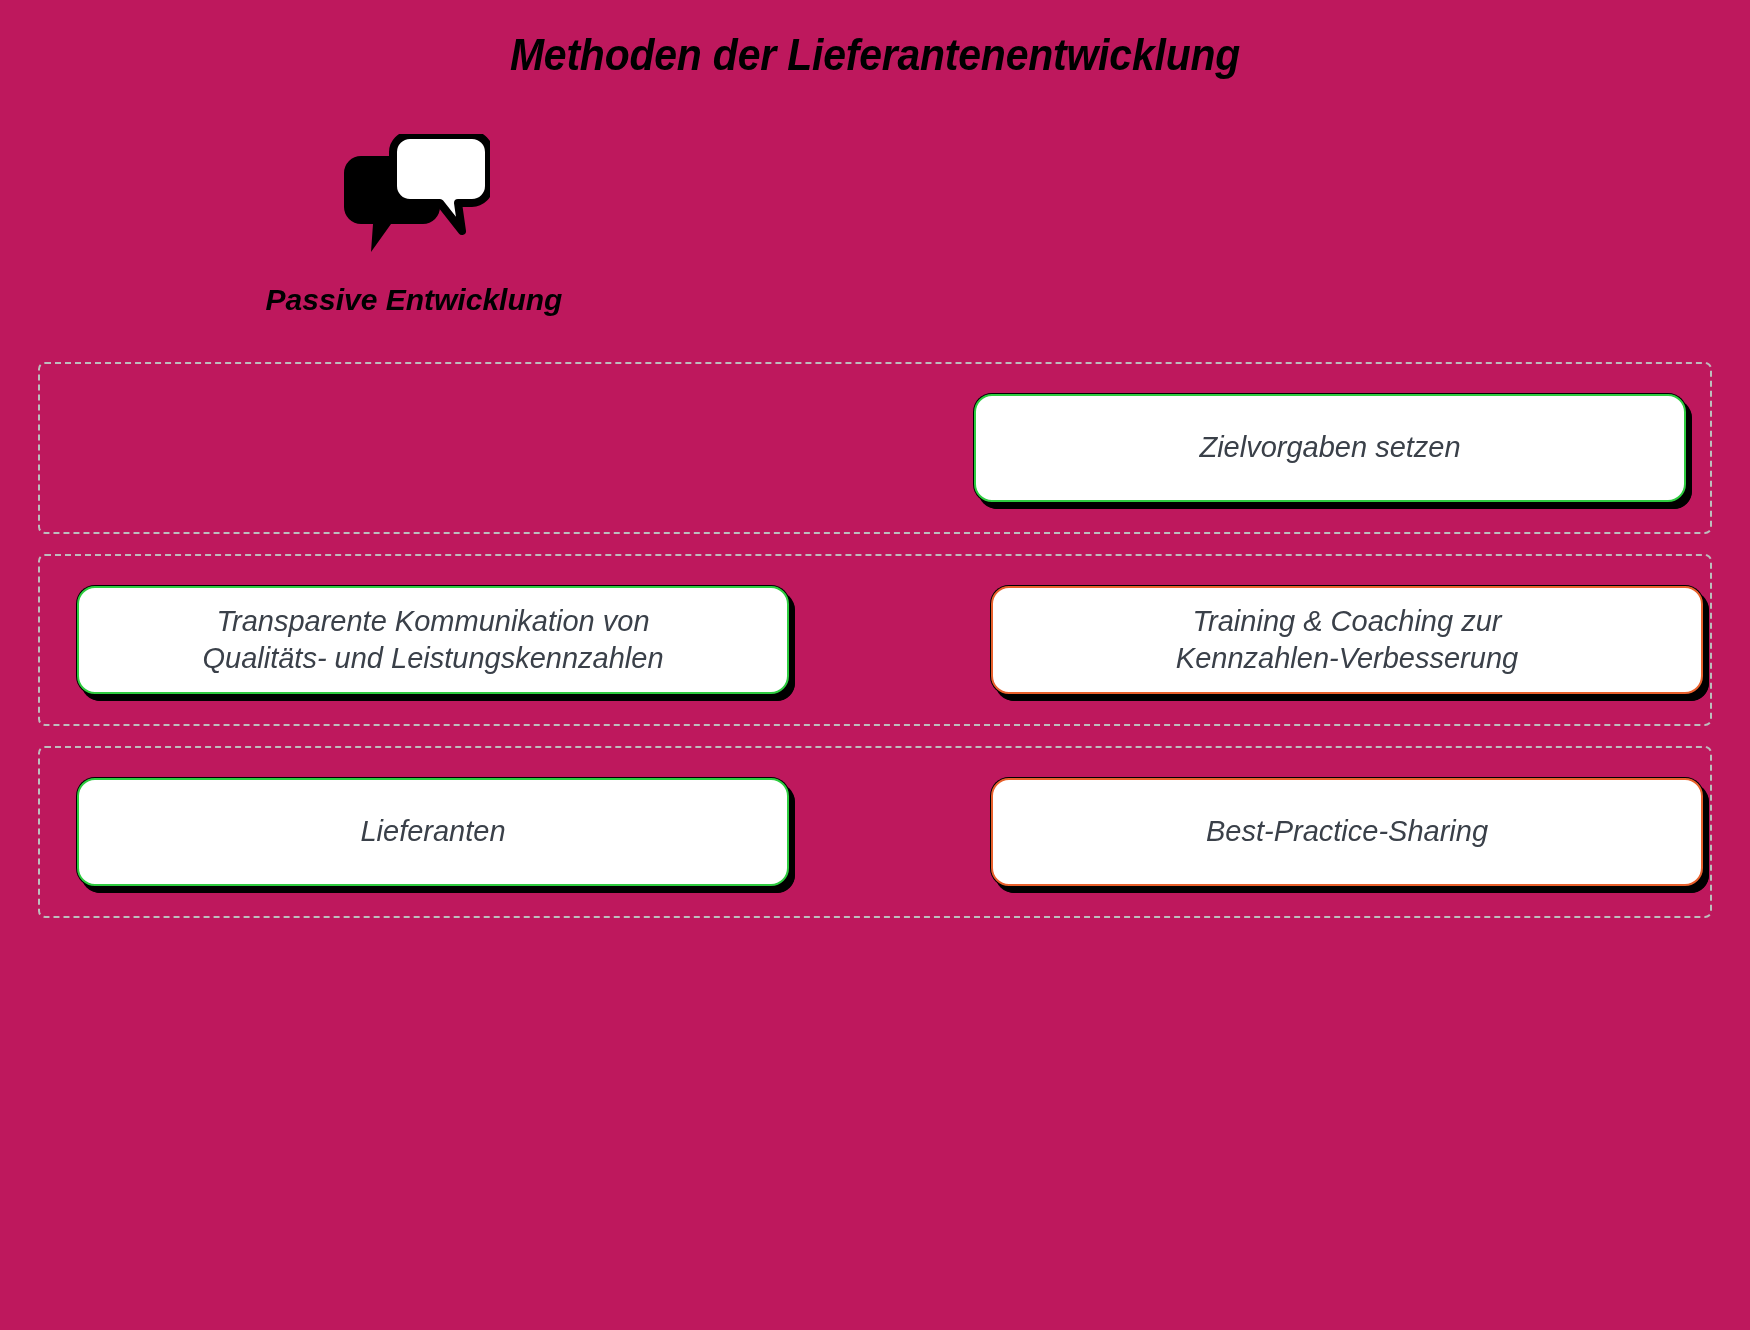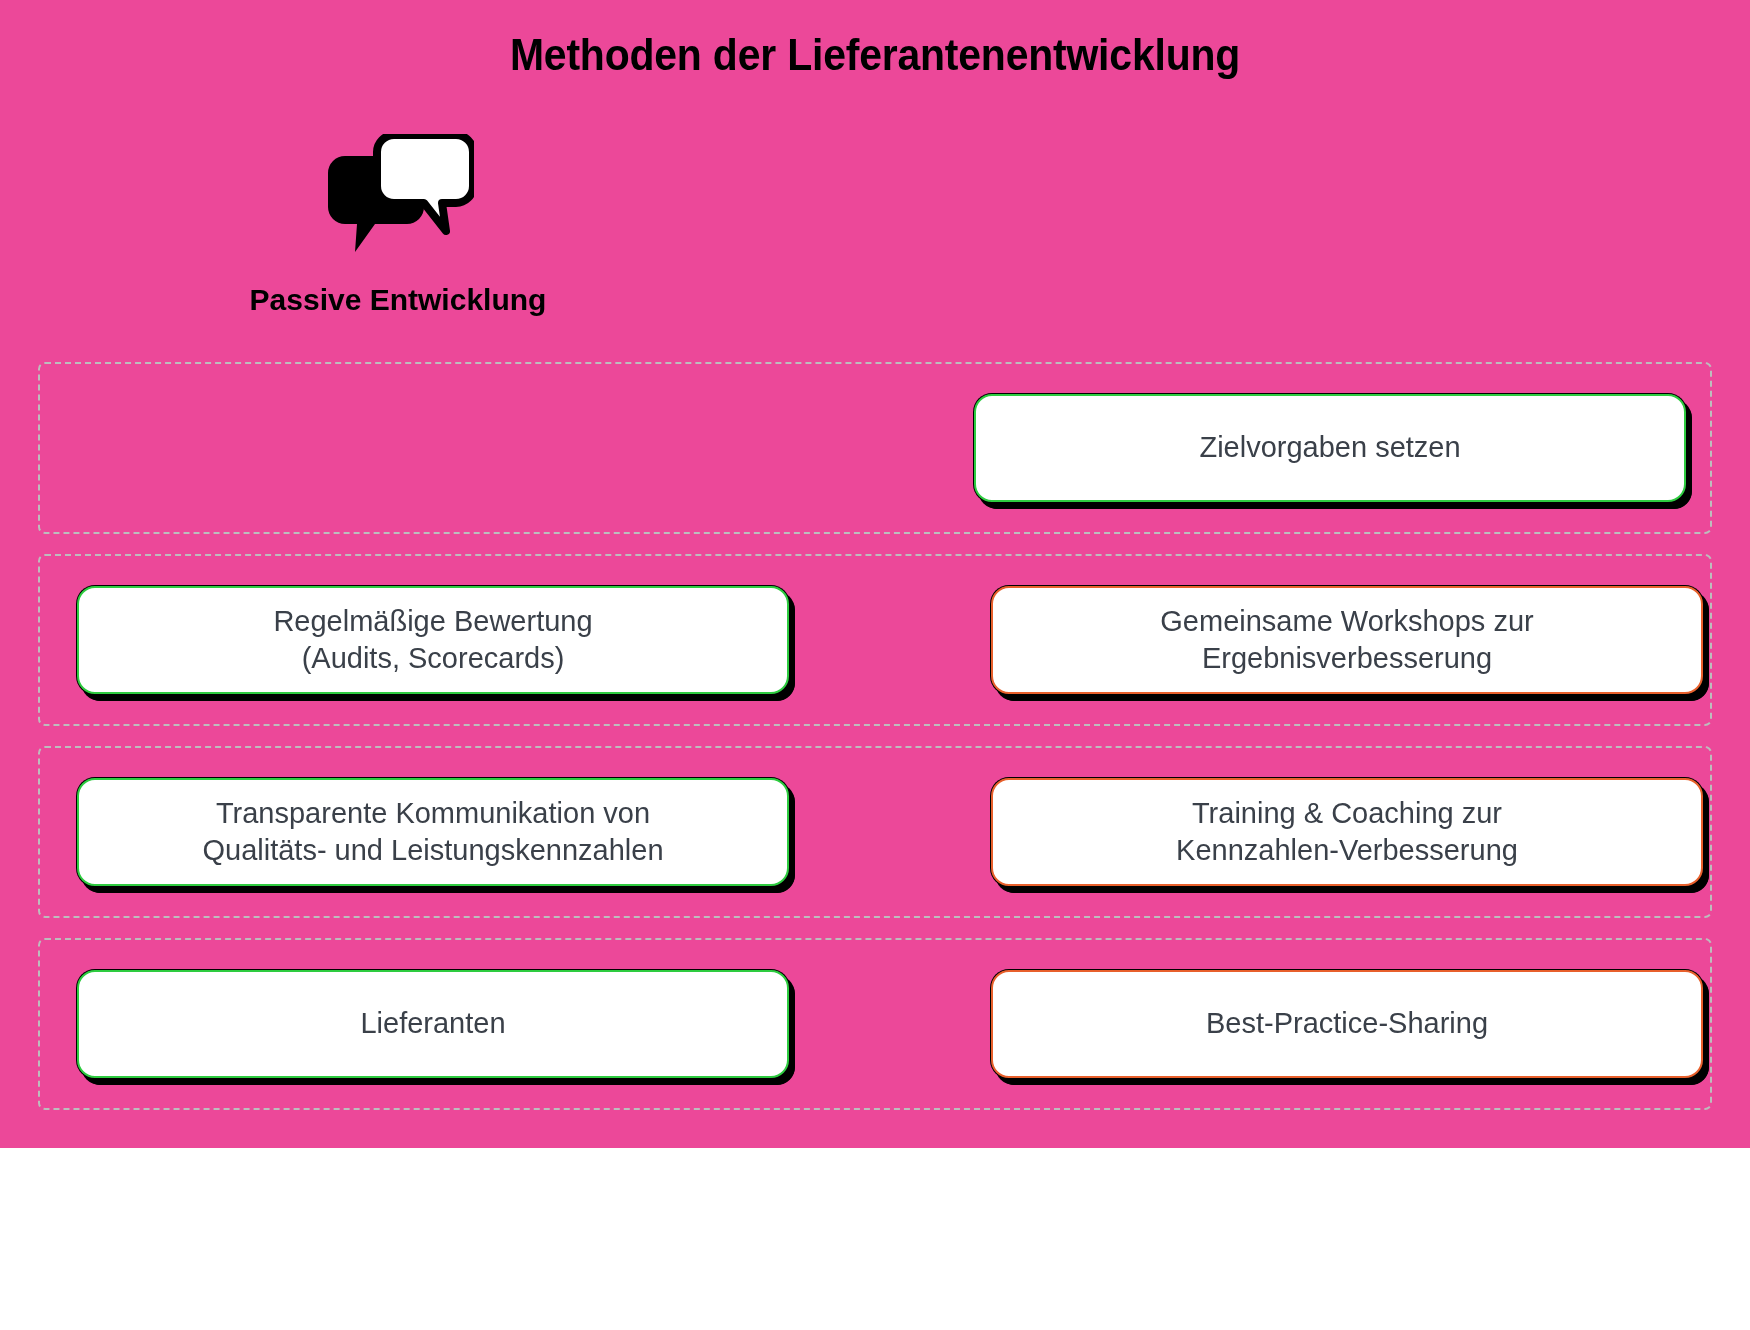--- a/index.html
+++ b/index.html
@@ -8,22 +8,23 @@
     width: 1750px;
     height: 1330px;
     background: #ffffff;
     font-family: "Liberation Sans", sans-serif;
     overflow: hidden;
   }
 
   .page {
     position: relative;
     width: 1750px;
-    height: 1148px;
-    background: #ec4899;
+    height: 1330px;
+    background: #be185d;
+    font-style: italic;
   }
 
   
   .title {
     position: absolute;
     top: 30px;
     left: 0;
     width: 1750px;
     text-align: center;
     font-size: 44px;
@@ -41,21 +42,21 @@
     width: 1750px;
     height: 225px;
   }
 
   .col-head {
     position: absolute;
     top: 0;
     width: 760px;
     height: 225px;
   }
-  .col-head.left  { left: 18px; }
+  .col-head.left  { left: 34px; }
   .col-head.right { left: 862px; }
 
   .icon-wrap {
     position: absolute;
     top: 0;
     left: 0;
     width: 760px;
     height: 140px;
     display: flex;
     align-items: center;
@@ -171,69 +172,51 @@
     <div class="group-row">
       <div class="cell left">
         <div class="box green">
           <span>
             <span class="line">Zielvorgaben setzen</span>
           </span>
         </div>
       </div>
     </div>
 
+
     <div class="group-row">
       <div class="cell left">
         <div class="box green">
           <span>
-            <span class="line">Regelmäßige Bewertung</span>
-            <span class="line">(Audits, Scorecards)</span>
+            <span class="line">Transparente Kommunikation von</span>
+            <span class="line">Qualitäts- und Leistungskennzahlen</span>
           </span>
         </div>
       </div>
       <div class="cell right">
         <div class="box orange">
           <span>
-            <span class="line">Gemeinsame Workshops zur</span>
-            <span class="line">Ergebnisverbesserung</span>
+            <span class="line">Training &amp; Coaching zur</span>
+            <span class="line">Kennzahlen-Verbesserung</span>
           </span>
         </div>
       </div>
     </div>
 
     <div class="group-row">
       <div class="cell left">
         <div class="box green">
           <span>
-            <span class="line">Transparente Kommunikation von</span>
-            <span class="line">Qualitäts- und Leistungskennzahlen</span>
+            <span class="line">Lieferanten</span>
           </span>
         </div>
       </div>
       <div class="cell right">
         <div class="box orange">
           <span>
-            <span class="line">Training &amp; Coaching zur</span>
-            <span class="line">Kennzahlen-Verbesserung</span>
-          </span>
-        </div>
-      </div>
-    </div>
-
-    <div class="group-row">
-      <div class="cell left">
-        <div class="box green">
-          <span>
-            <span class="line">Lieferanten</span>
-          </span>
-        </div>
-      </div>
-      <div class="cell right">
-        <div class="box orange">
-          <span>
             <span class="line">Best-Practice-Sharing</span>
           </span>
         </div>
       </div>
     </div>
 
   </div>
 </div>
 
 </body></html>

